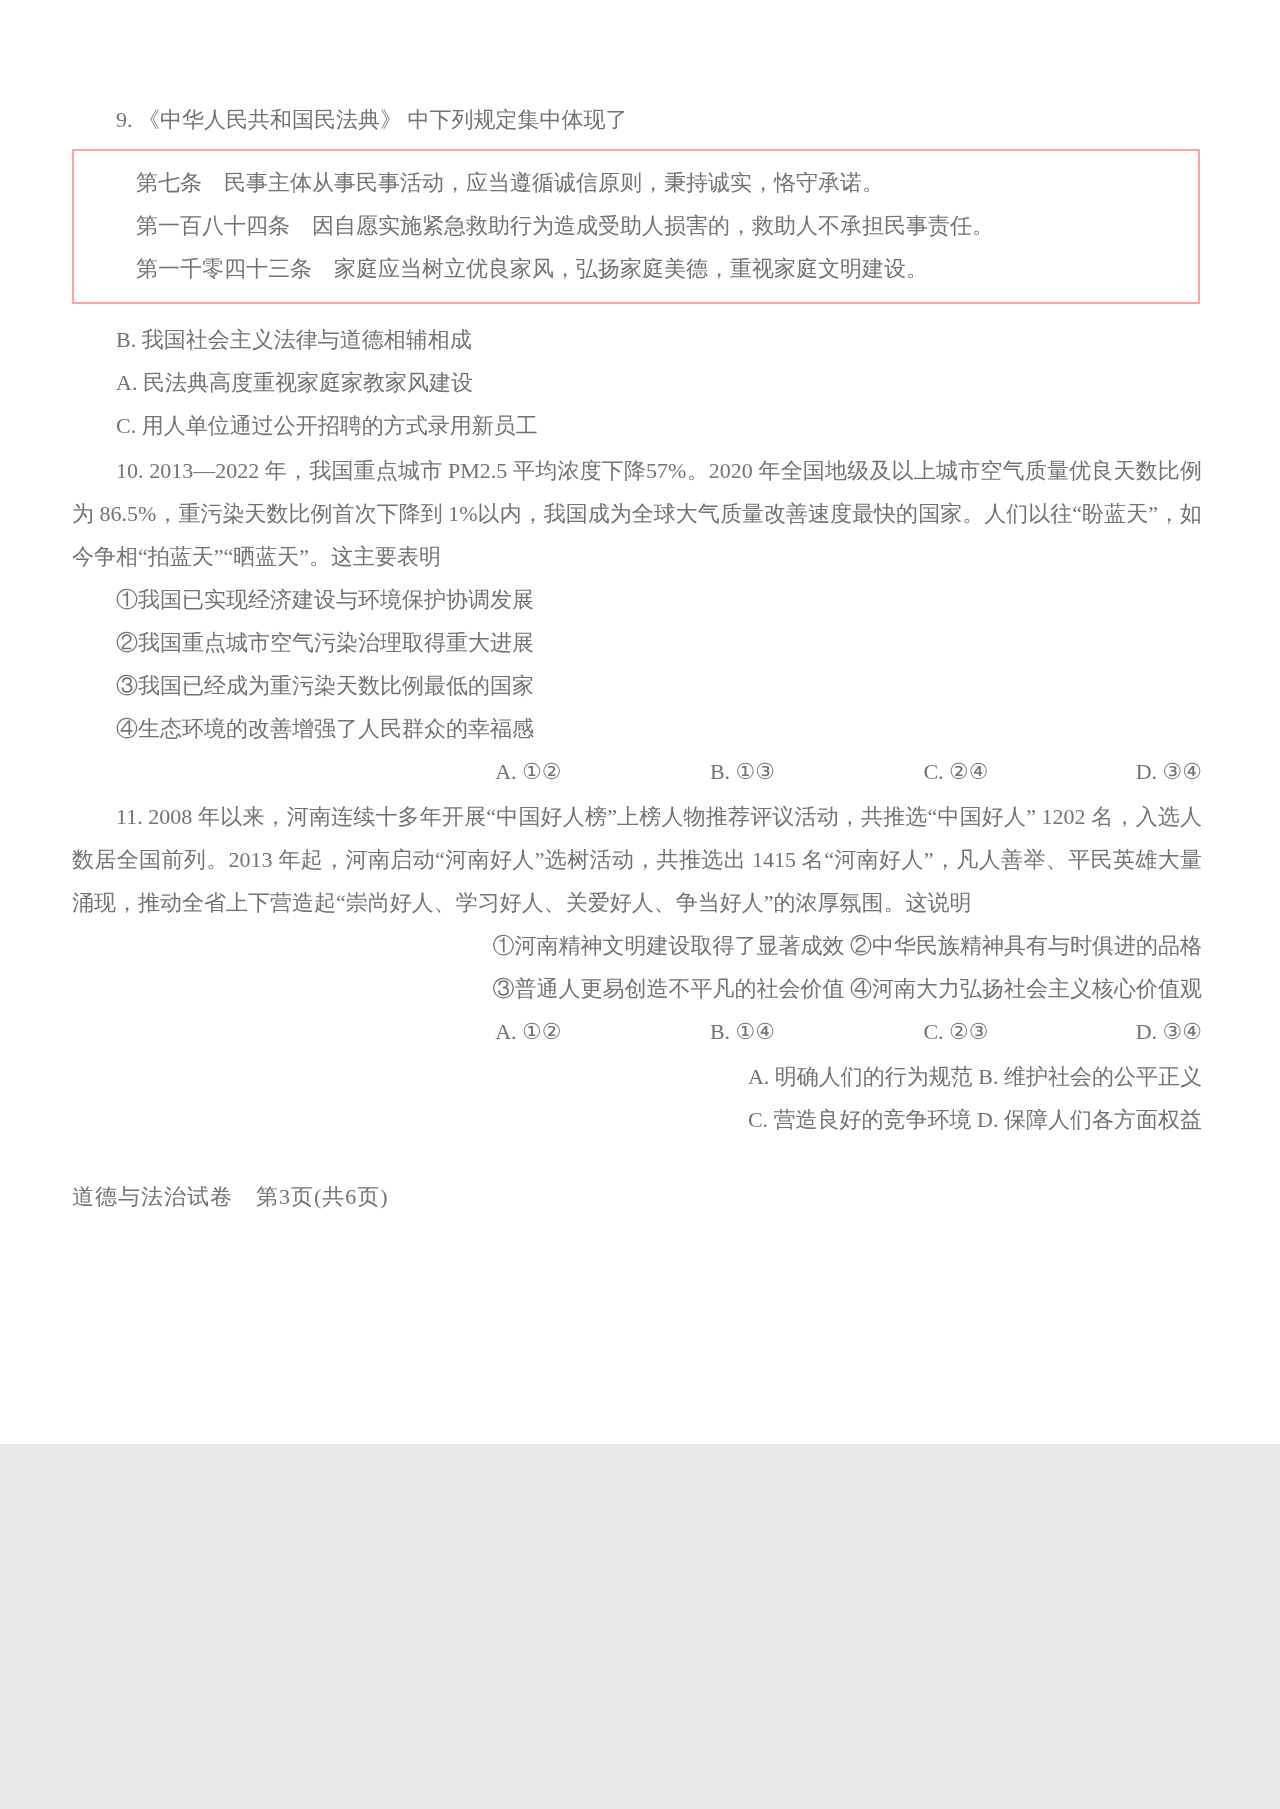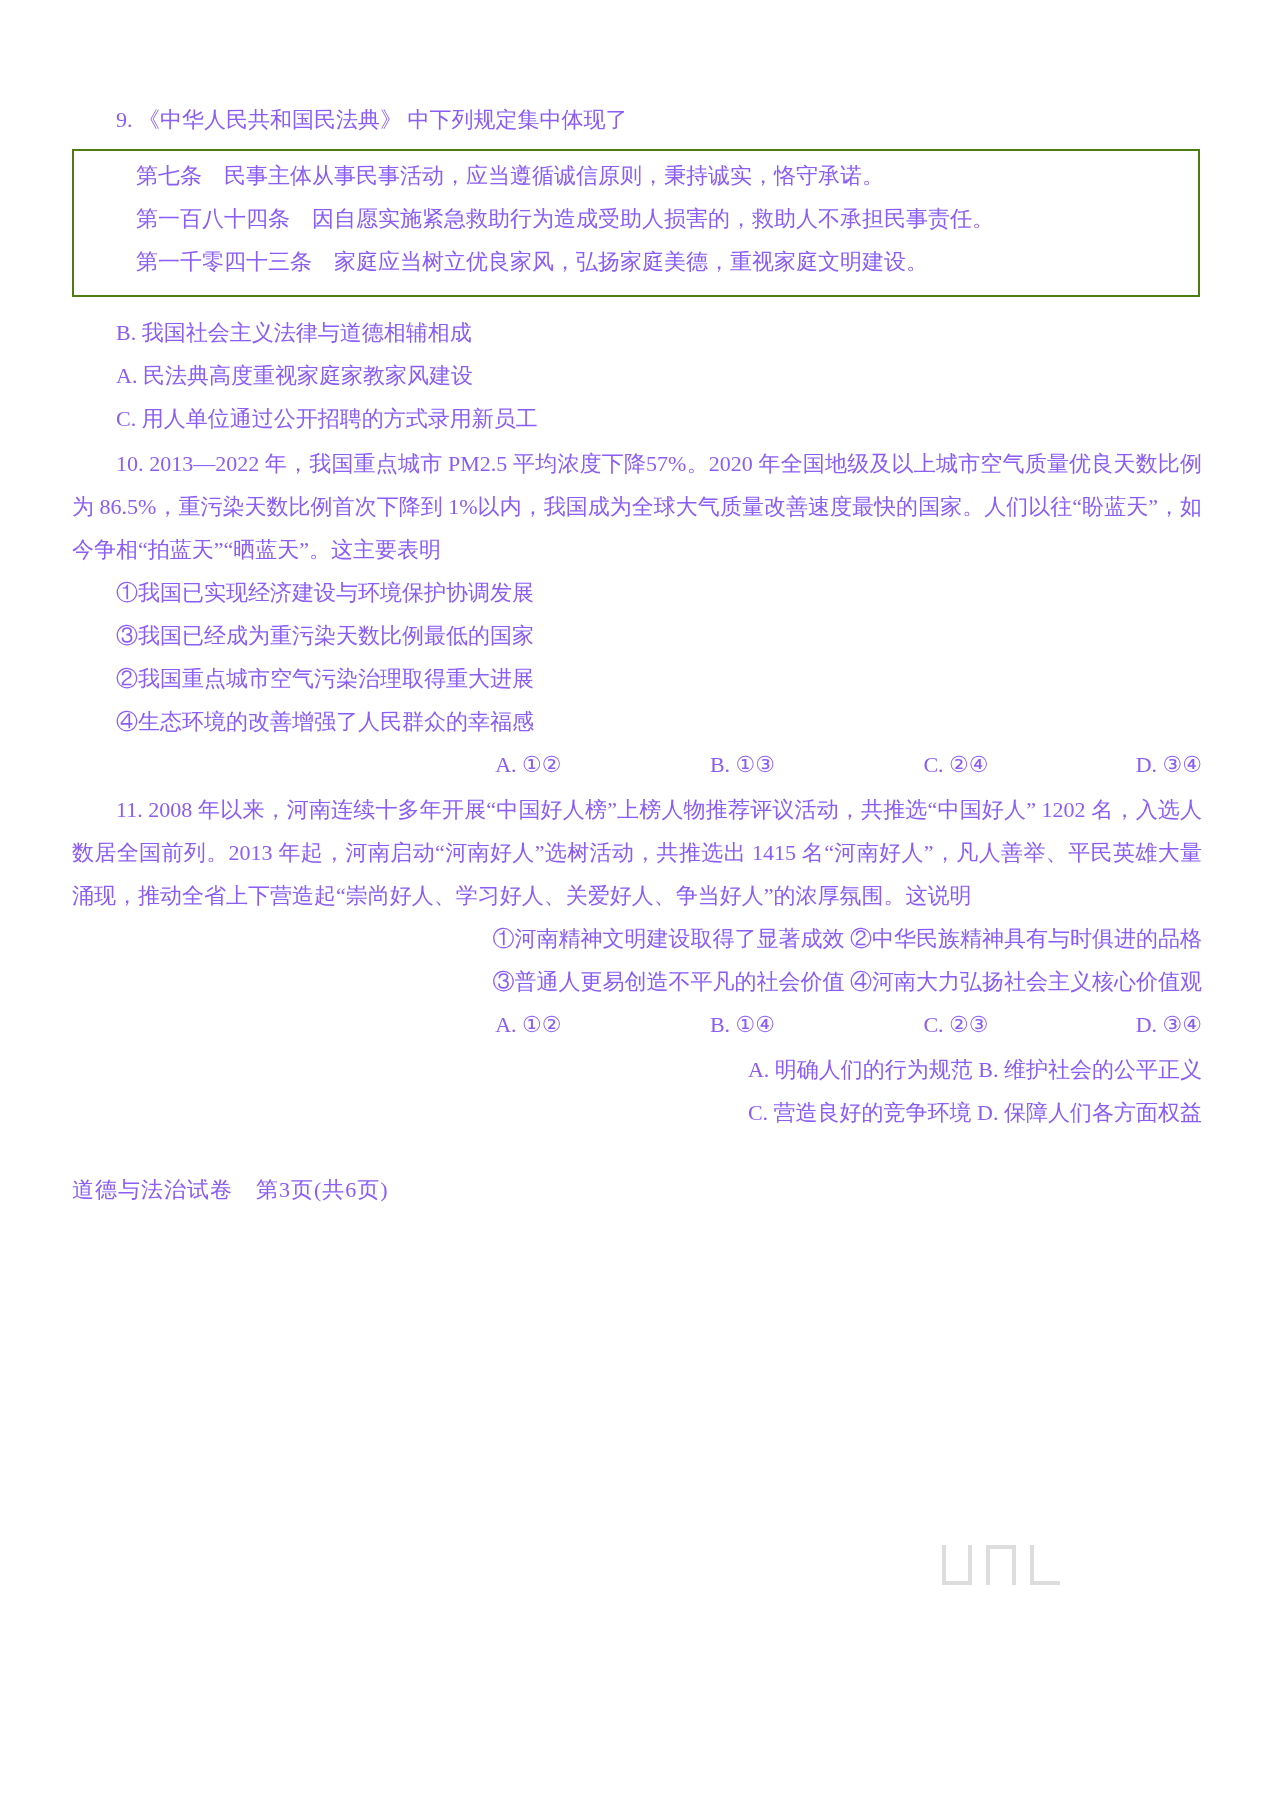--- a/index.html
+++ b/index.html
@@ -1,39 +1,39 @@
 <!DOCTYPE html>
 <html><head>
 <meta charset="utf-8">
 <title>道德与法治试卷 第3页</title>
 <style>
   html, body { margin: 0; padding: 0; background: #e9e9e9; }
   .page {
     position: relative;
     width: 1280px;
-    height: 1809px;
+    height: 1444px;
     margin: 0 auto;
     background: #ffffff;
     box-sizing: border-box;
     padding: 96px 78px 0 72px;
-    color: #8b5cf6;
+    color: #737373;
     font-family: "Liberation Serif", "DejaVu Serif", serif;
     font-size: 22px;
     line-height: 43px;
     overflow: hidden;
   }
   p { margin: 0; text-align: right; }
   .stem {
     text-indent: 2em;
     text-align: justify;
   }
   .law-box {
-    border: 2px solid #4d7c0f;
+    border: 2px solid #fca5a5;
     margin: 8px 2px 14px 0;
-    padding: 3px 18px 12px 18px;
+    padding: 10px 18px 12px 18px;
   }
   .law-box p {
     text-indent: 2em;
     text-align: justify;
   }
   .opt-list p,
   .item-list p {
     padding-left: 44px;
     text-align: left;
   }
@@ -95,22 +95,22 @@
       <p>A. 民法典高度重视家庭家教家风建设</p>
       <p>C. 用人单位通过公开招聘的方式录用新员工</p>
     </div>
   </div>
 
   <div class="section">
     <p class="stem">10. 2013—2022 年，我国重点城市 PM2.5 平均浓度下降57%。2020 年全国地级及以上城市空气质量优良天数比例为 86.5%，重污染天数比例首次下降到 1%以内，我国成为全球大气质量改善速度最快的国家。人们以往“盼蓝天”，如今争相“拍蓝天”“晒蓝天”。这主要表明</p>
 
     <div class="item-list">
       <p>①我国已实现经济建设与环境保护协调发展</p>
+      <p>②我国重点城市空气污染治理取得重大进展</p>
       <p>③我国已经成为重污染天数比例最低的国家</p>
-      <p>②我国重点城市空气污染治理取得重大进展</p>
       <p>④生态环境的改善增强了人民群众的幸福感</p>
     </div>
 
     <p class="answer-row">
       <span>A. ①②</span>
       <span>B. ①③</span>
       <span>C. ②④</span>
       <span>D. ③④</span>
     </p>
   </div>

